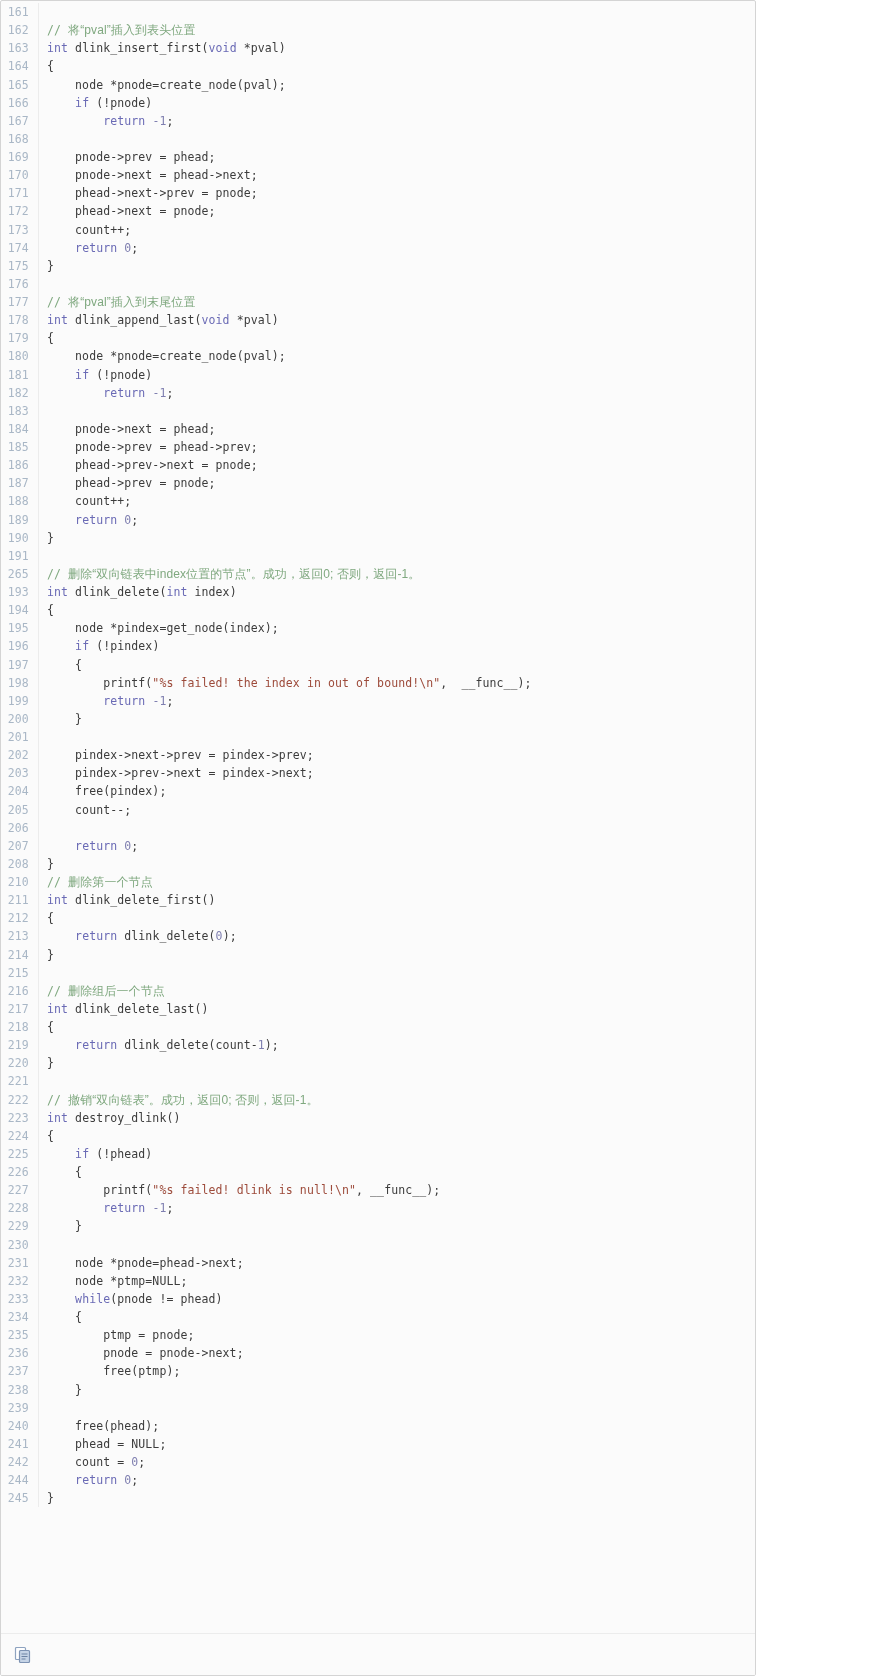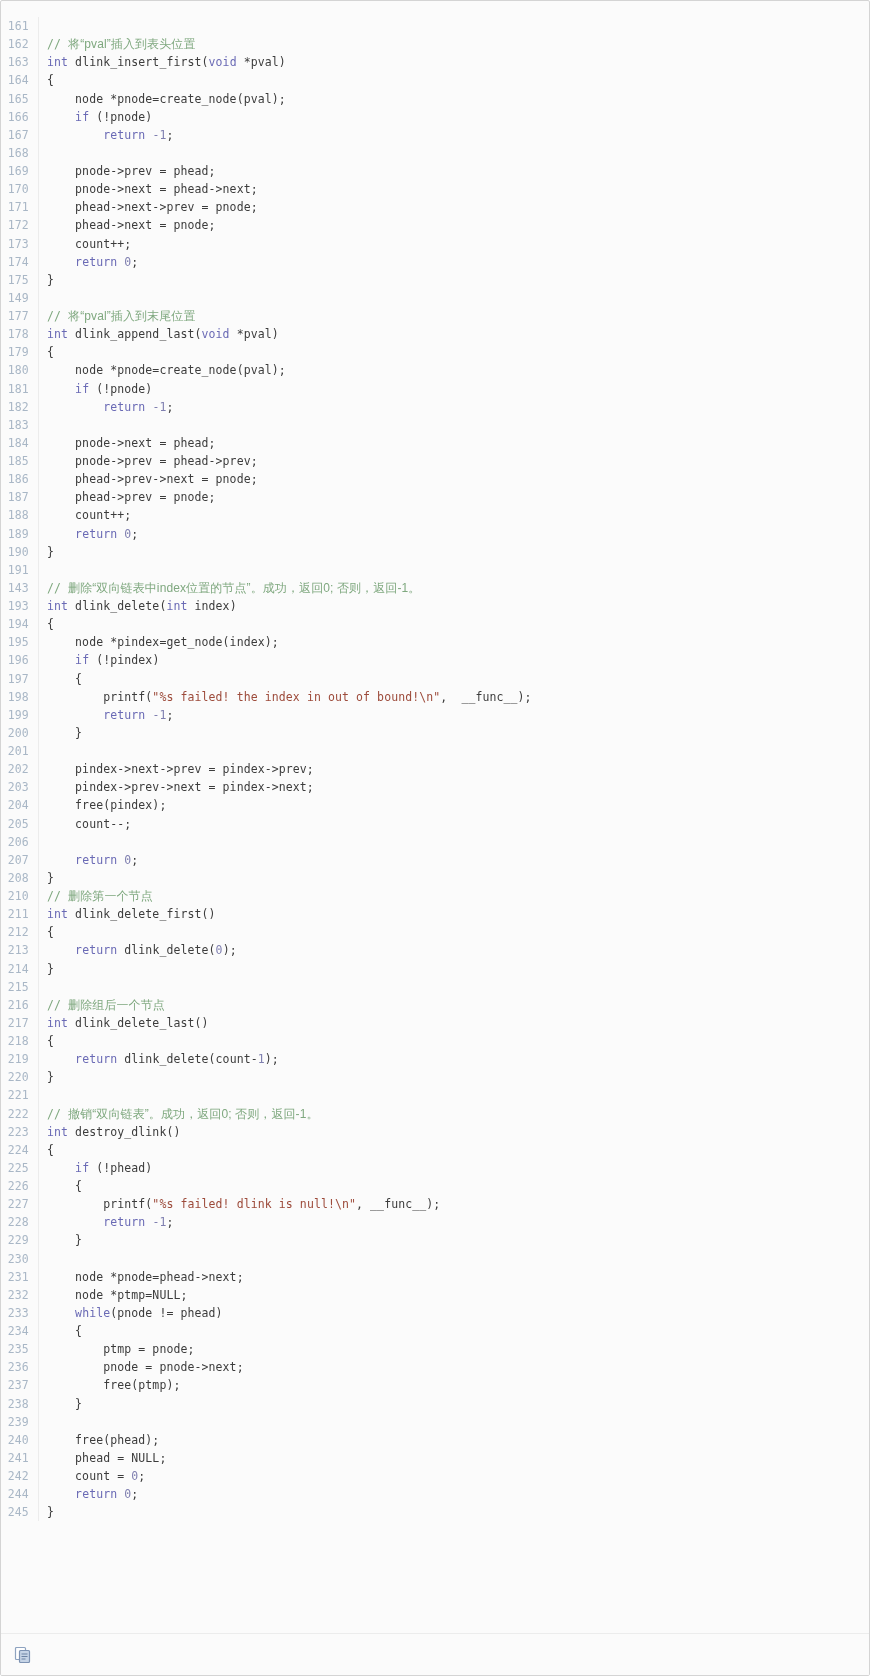--- a/index.html
+++ b/index.html
@@ -4,29 +4,29 @@
 <style>
   html, body {
     margin: 0;
     padding: 0;
     background: #ffffff;
   }
   body {
     font-family: "DejaVu Sans Mono", monospace;
   }
   #code-viewer {
-    width: 870px;
+    width: 756px;
     height: 1676px;
     box-sizing: border-box;
     background: #fbfbfb;
     border: 1px solid #d4d4d4;
     border-radius: 2px;
     overflow: hidden;
     position: relative;
-    padding-top: 16px;
+    padding-top: 2px;
   }
   .code-lines {
     display: block;
   }
   .line {
     display: flex;
     align-items: flex-start;
     height: 18.14px;
     line-height: 18.14px;
     white-space: pre;
@@ -94,37 +94,37 @@
       <div class="line"><span class="ln">166</span><span class="src"><span class="t-plain">    </span><span class="t-kw">if</span><span class="t-plain"> (!pnode)</span></span></div>
       <div class="line"><span class="ln">167</span><span class="src"><span class="t-plain">        </span><span class="t-kw">return</span><span class="t-plain"> </span><span class="t-num">-1</span><span class="t-plain">;</span></span></div>
       <div class="line"><span class="ln">168</span><span class="src">&nbsp;</span></div>
       <div class="line"><span class="ln">169</span><span class="src"><span class="t-plain">    pnode-&gt;prev = phead;</span></span></div>
       <div class="line"><span class="ln">170</span><span class="src"><span class="t-plain">    pnode-&gt;next = phead-&gt;next;</span></span></div>
       <div class="line"><span class="ln">171</span><span class="src"><span class="t-plain">    phead-&gt;next-&gt;prev = pnode;</span></span></div>
       <div class="line"><span class="ln">172</span><span class="src"><span class="t-plain">    phead-&gt;next = pnode;</span></span></div>
       <div class="line"><span class="ln">173</span><span class="src"><span class="t-plain">    count++;</span></span></div>
       <div class="line"><span class="ln">174</span><span class="src"><span class="t-plain">    </span><span class="t-kw">return</span><span class="t-plain"> </span><span class="t-num">0</span><span class="t-plain">;</span></span></div>
       <div class="line"><span class="ln">175</span><span class="src"><span class="t-plain">}</span></span></div>
-      <div class="line"><span class="ln">149</span><span class="src">&nbsp;</span></div>
+      <div class="line"><span class="ln">176</span><span class="src">&nbsp;</span></div>
       <div class="line"><span class="ln">177</span><span class="src"><span class="t-cmt">// </span><span class="t-cmt-cn">将“pval”插入到末尾位置</span></span></div>
       <div class="line"><span class="ln">178</span><span class="src"><span class="t-kw">int</span><span class="t-plain"> dlink_append_last(</span><span class="t-kw">void</span><span class="t-plain"> *pval)</span></span></div>
       <div class="line"><span class="ln">179</span><span class="src"><span class="t-plain">{</span></span></div>
       <div class="line"><span class="ln">180</span><span class="src"><span class="t-plain">    node *pnode=create_node(pval);</span></span></div>
       <div class="line"><span class="ln">181</span><span class="src"><span class="t-plain">    </span><span class="t-kw">if</span><span class="t-plain"> (!pnode)</span></span></div>
       <div class="line"><span class="ln">182</span><span class="src"><span class="t-plain">        </span><span class="t-kw">return</span><span class="t-plain"> </span><span class="t-num">-1</span><span class="t-plain">;</span></span></div>
       <div class="line"><span class="ln">183</span><span class="src">&nbsp;</span></div>
       <div class="line"><span class="ln">184</span><span class="src"><span class="t-plain">    pnode-&gt;next = phead;</span></span></div>
       <div class="line"><span class="ln">185</span><span class="src"><span class="t-plain">    pnode-&gt;prev = phead-&gt;prev;</span></span></div>
       <div class="line"><span class="ln">186</span><span class="src"><span class="t-plain">    phead-&gt;prev-&gt;next = pnode;</span></span></div>
       <div class="line"><span class="ln">187</span><span class="src"><span class="t-plain">    phead-&gt;prev = pnode;</span></span></div>
       <div class="line"><span class="ln">188</span><span class="src"><span class="t-plain">    count++;</span></span></div>
       <div class="line"><span class="ln">189</span><span class="src"><span class="t-plain">    </span><span class="t-kw">return</span><span class="t-plain"> </span><span class="t-num">0</span><span class="t-plain">;</span></span></div>
       <div class="line"><span class="ln">190</span><span class="src"><span class="t-plain">}</span></span></div>
       <div class="line"><span class="ln">191</span><span class="src">&nbsp;</span></div>
-      <div class="line"><span class="ln">143</span><span class="src"><span class="t-cmt">// </span><span class="t-cmt-cn">删除“双向链表中index位置的节点”。成功，返回0; 否则，返回-1。</span></span></div>
+      <div class="line"><span class="ln">265</span><span class="src"><span class="t-cmt">// </span><span class="t-cmt-cn">删除“双向链表中index位置的节点”。成功，返回0; 否则，返回-1。</span></span></div>
       <div class="line"><span class="ln">193</span><span class="src"><span class="t-kw">int</span><span class="t-plain"> dlink_delete(</span><span class="t-kw">int</span><span class="t-plain"> index)</span></span></div>
       <div class="line"><span class="ln">194</span><span class="src"><span class="t-plain">{</span></span></div>
       <div class="line"><span class="ln">195</span><span class="src"><span class="t-plain">    node *pindex=get_node(index);</span></span></div>
       <div class="line"><span class="ln">196</span><span class="src"><span class="t-plain">    </span><span class="t-kw">if</span><span class="t-plain"> (!pindex)</span></span></div>
       <div class="line"><span class="ln">197</span><span class="src"><span class="t-plain">    {</span></span></div>
       <div class="line"><span class="ln">198</span><span class="src"><span class="t-plain">        printf(</span><span class="t-str">"%s failed! the index in out of bound!\n"</span><span class="t-plain">,  __func__);</span></span></div>
       <div class="line"><span class="ln">199</span><span class="src"><span class="t-plain">        </span><span class="t-kw">return</span><span class="t-plain"> </span><span class="t-num">-1</span><span class="t-plain">;</span></span></div>
       <div class="line"><span class="ln">200</span><span class="src"><span class="t-plain">    }</span></span></div>
       <div class="line"><span class="ln">201</span><span class="src">&nbsp;</span></div>
       <div class="line"><span class="ln">202</span><span class="src"><span class="t-plain">    pindex-&gt;next-&gt;prev = pindex-&gt;prev;</span></span></div>

